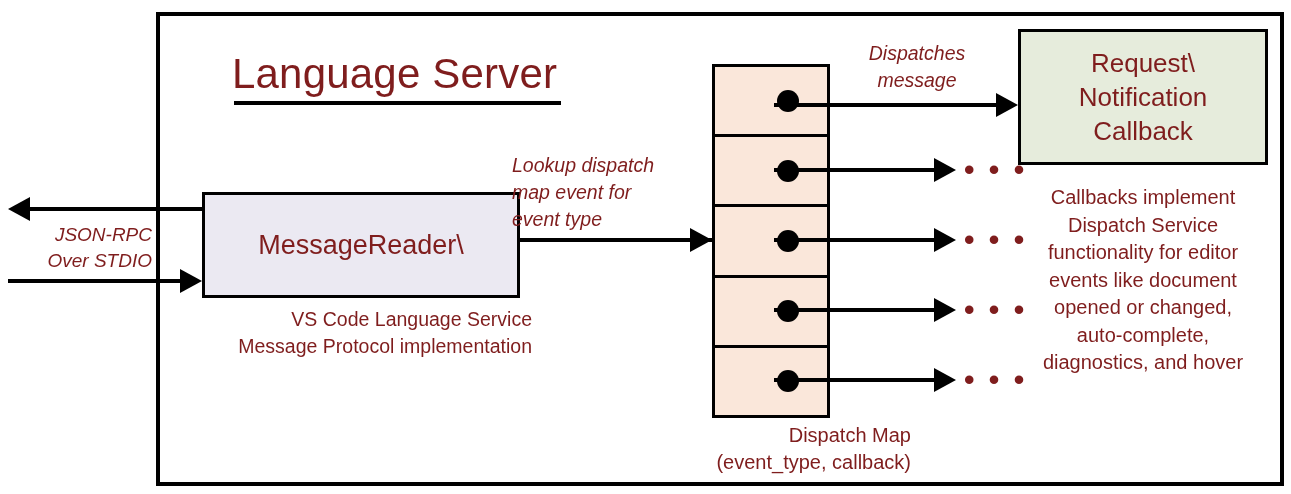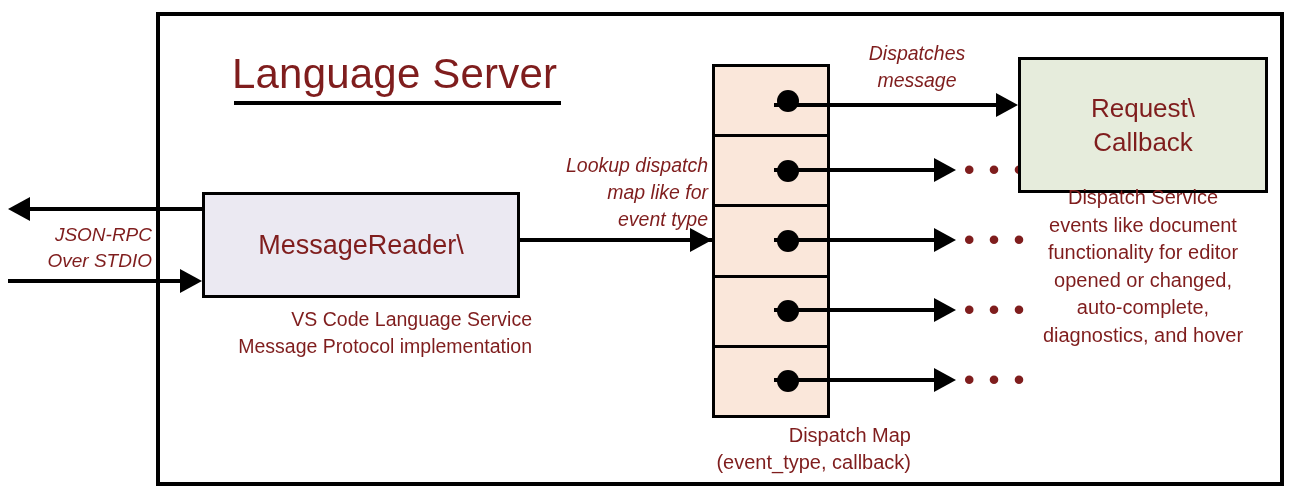--- a/index.html
+++ b/index.html
@@ -151,21 +151,21 @@
     font-size: 20px;
     line-height: 27px;
   }
 
   
   #lookup-label {
     position: absolute;
     left: 512px;
     top: 152px;
     width: 196px;
-    text-align: right;
+    text-align: left;
     font-style: italic;
     font-size: 19.5px;
     line-height: 27px;
   }
   #dispatches-label {
     position: absolute;
     left: 833px;
     top: 40px;
     width: 168px;
     text-align: center;
@@ -190,21 +190,20 @@
     top: 29px;
     width: 250px;
     height: 136px;
     background: #e6ecdc;
     border: 3px solid #000000;
     box-sizing: border-box;
     display: flex;
     flex-direction: column;
     align-items: center;
     justify-content: center;
-    margin-top: 28px;
   }
   #callback-box .line {
     font-size: 26px;
     line-height: 34px;
     white-space: nowrap;
   }
   #callback-caption {
     position: absolute;
     left: 1006px;
     top: 184px;
@@ -240,21 +239,21 @@
   </div>
   <div id="mrw-caption">
     <div>VS Code Language Service</div>
     <div>Message Protocol implementation</div>
   </div>
 
   <div class="hline" style="left:520px; top:238px; width:192px;"></div>
   <div class="arrow-right" style="left:690px; top:228px;"></div>
   <div id="lookup-label">
     <div>Lookup dispatch</div>
-    <div>map like for</div>
+    <div>map event for</div>
     <div>event type</div>
   </div>
 
   <div id="dispatch-map">
     <div class="dispatch-cell">
       <div class="dispatch-dot"></div>
     </div>
     <div class="dispatch-cell">
       <div class="dispatch-dot"></div>
     </div>
@@ -291,24 +290,26 @@
   <div class="hline" style="left:774px; top:308px; width:160px;"></div>
   <div class="arrow-right" style="left:934px; top:298px;"></div>
   <div class="ellipsis" style="left:964px; top:300px;">• • •</div>
 
   <div class="hline" style="left:774px; top:378px; width:160px;"></div>
   <div class="arrow-right" style="left:934px; top:368px;"></div>
   <div class="ellipsis" style="left:964px; top:370px;">• • •</div>
 
   <div id="callback-box">
     <div class="line">Request\</div>
+    <div class="line">Notification</div>
     <div class="line">Callback</div>
   </div>
   <div id="callback-caption">
+    <div>Callbacks implement</div>
     <div>Dispatch Service</div>
+    <div>functionality for editor</div>
     <div>events like document</div>
-    <div>functionality for editor</div>
     <div>opened or changed,</div>
     <div>auto-complete,</div>
     <div>diagnostics, and hover</div>
   </div>
 
 </div>
 
 </body></html>

